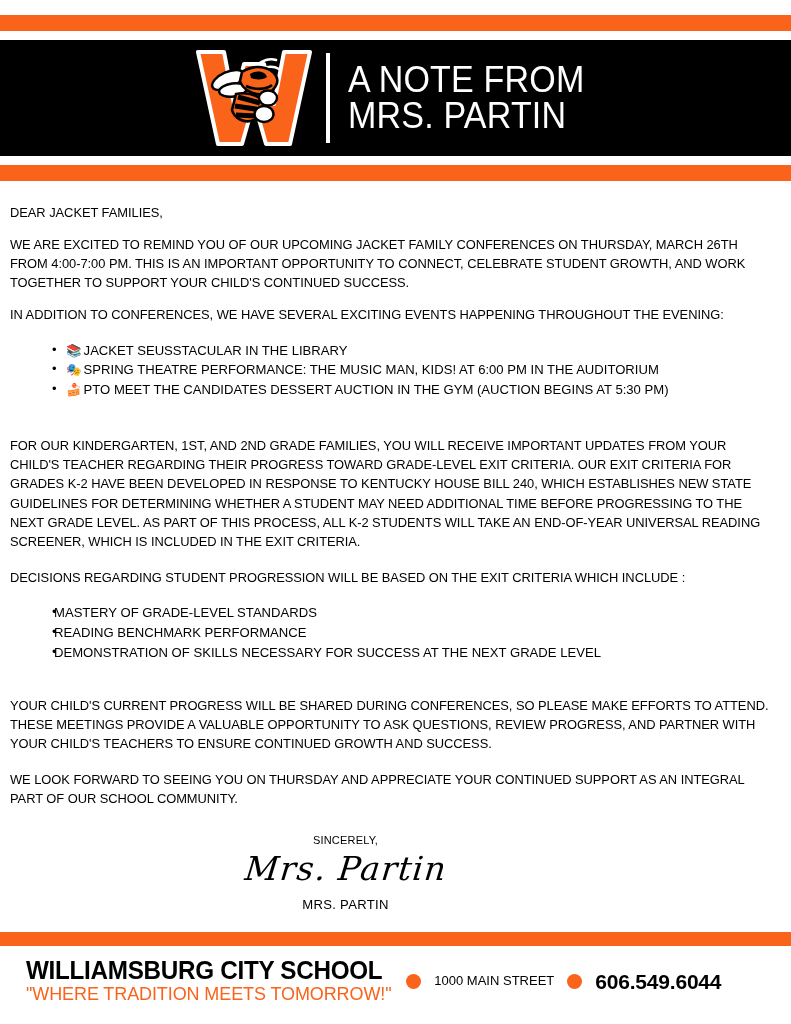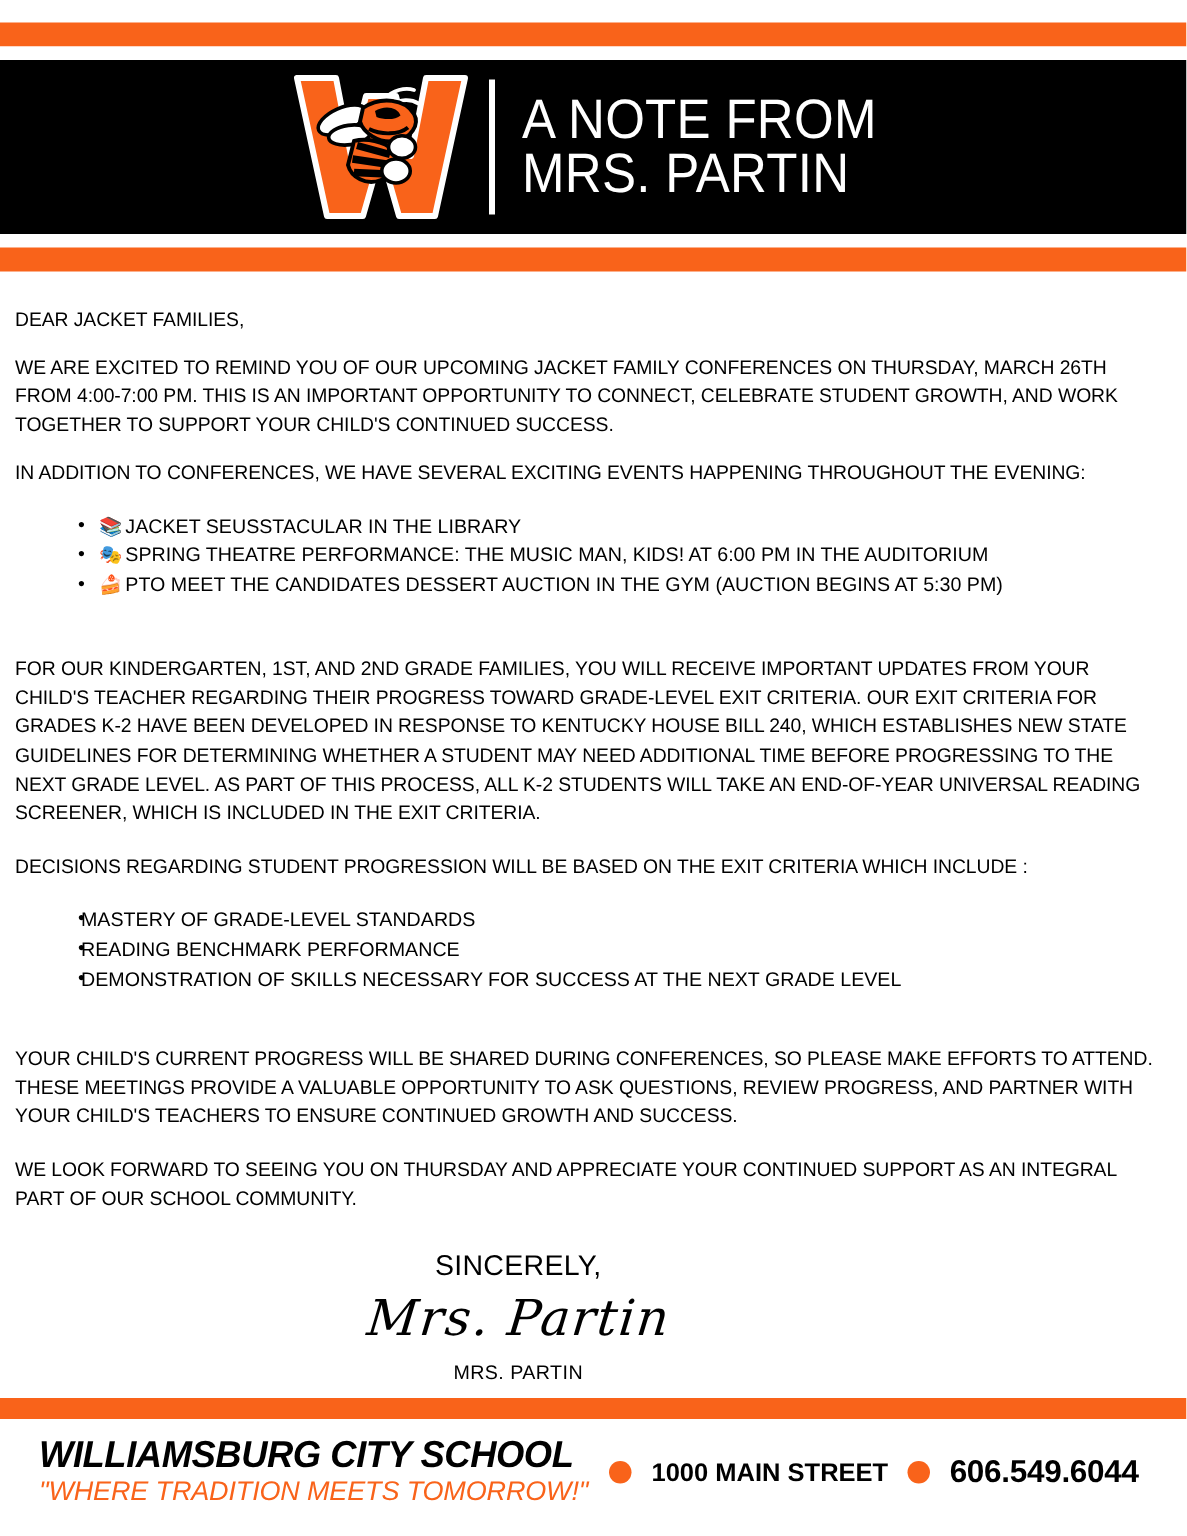--- a/index.html
+++ b/index.html
@@ -116,21 +116,21 @@
   }
 
   
   .sign-block {
     margin-top: 26px;
     width: 791px;
     text-align: center;
     padding-right: 120px;
   }
   .sincerely {
-    font-size: 19px;
+    font-size: 11px;
     text-transform: uppercase;
     letter-spacing: 0.2px;
   }
   .signature-script {
     font-family: "DejaVu Serif", serif;
     font-style: italic;
     font-weight: 400;
     font-size: 33px;
     line-height: 1.3;
     letter-spacing: 1.2px;
@@ -156,21 +156,21 @@
     height: 14px;
     background: #F9631A;
     width: 791px;
   }
   .footer-inner {
     display: flex;
     align-items: center;
     padding: 11px 0 18px 26px;
     gap: 0;
   }
-  .school-name-col { flex: 0 0 auto; font-style: italic; }
+  .school-name-col { flex: 0 0 auto; }
   .school-name {
     font-family: "Liberation Sans Narrow", "Liberation Sans", sans-serif;
     font-weight: 700;
     font-size: 25px;
     letter-spacing: -0.3px;
     text-transform: uppercase;
     line-height: 1.05;
     transform: scaleX(0.97);
     transform-origin: left center;
     white-space: nowrap;
@@ -189,22 +189,22 @@
   .dot {
     width: 15px;
     height: 15px;
     border-radius: 50%;
     background: #F9631A;
     flex: 0 0 auto;
     margin: 0 13px;
   }
   .address {
     font-family: "Liberation Sans Narrow", "Liberation Sans", sans-serif;
-    font-weight: 700;
-    font-size: 17px;
+    font-weight: 400;
+    font-size: 13px;
     line-height: 1.3;
     text-transform: uppercase;
     letter-spacing: 0px;
     white-space: nowrap;
     flex: 0 0 auto;
   }
   .phone {
     font-family: "Liberation Sans Narrow", "Liberation Sans", sans-serif;
     font-weight: 700;
     font-size: 21px;

